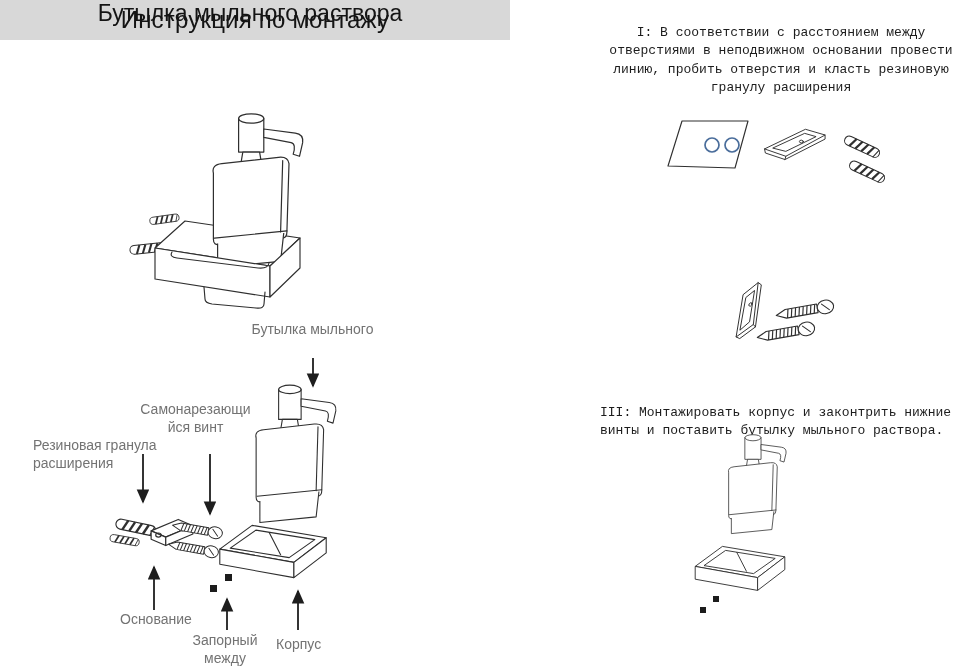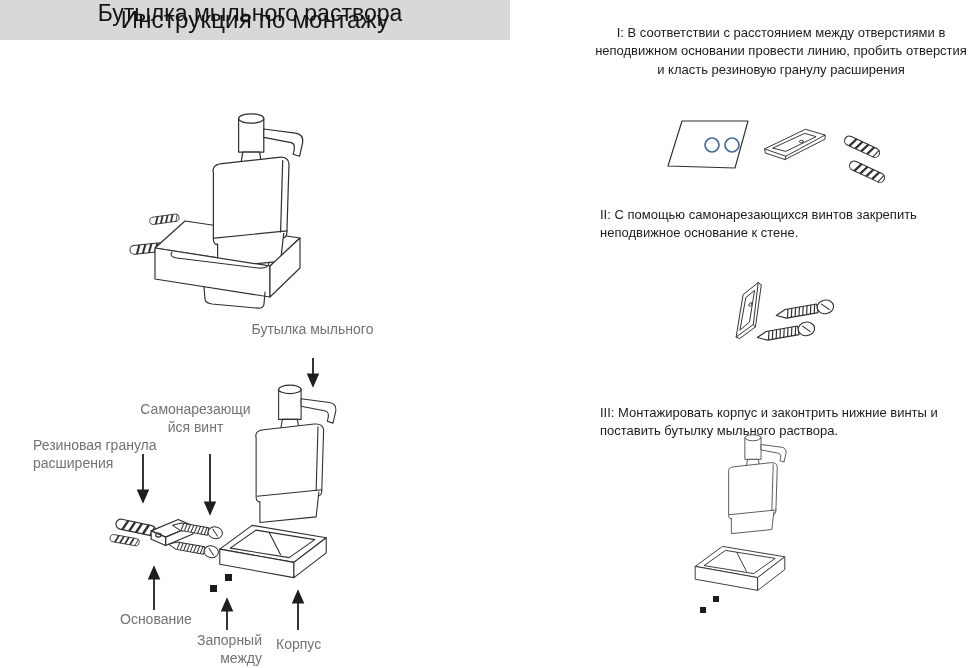--- a/index.html
+++ b/index.html
@@ -6,21 +6,21 @@
   .page{position:relative;width:970px;height:668px;background:#fff;overflow:hidden;
         font-family:"Liberation Sans",sans-serif;color:#1f1f1f;}
   .abs{position:absolute;}
   .header-bar{left:0;top:4;width:510px;height:40px;background:#d8d8d8;
               display:flex;align-items:center;justify-content:center;}
   .header-title{font-size:24px;color:#141414;letter-spacing:0.2px;}
   .product-title{left:0;top:57;width:500px;text-align:center;font-size:23px;color:#141414;}
   .lbl{font-size:14px;line-height:1.3;color:#737373;}
   .lbl .line{display:block;}
   .center{text-align:center;}
-  .step-text{font-size:13px;line-height:1.42;color:#1c1c1c;}
+  .step-text{font-size:13px;line-height:1.42;color:#1c1c1c;font-family:Liberation Mono, monospace;}
   svg{display:block;overflow:visible;}
   .fw{fill:#ffffff;stroke:#2f2f2f;stroke-width:1.15;stroke-linejoin:round;}
   .ln{fill:none;stroke:#2f2f2f;stroke-width:1.15;stroke-linejoin:round;stroke-linecap:round;}
   .arrow{stroke:#1e1e1e;stroke-width:1.8;fill:none;}
   .sq{fill:#1c1c1c;stroke:none;}
   .hatch{stroke:#2f2f2f;stroke-width:2.4;}
   .thread{stroke:#2f2f2f;stroke-width:1.2;}
 </style>
 </head>
 <body>
@@ -154,21 +154,21 @@
   </div>
   <div class="abs lbl center" style="left:133px;top:400px;width:125px;">
     <span class="line">Самонарезающи</span>
     <span class="line">йся винт</span>
   </div>
   <div class="abs lbl" style="left:33px;top:436px;width:150px;">
     <span class="line">Резиновая гранула</span>
     <span class="line">расширения</span>
   </div>
   <div class="abs lbl" style="left:120px;top:610px;">Основание</div>
-  <div class="abs lbl center" style="left:188px;top:631px;width:74px;text-align:right;">
+  <div class="abs lbl center" style="left:188px;top:631px;width:74px;">
     <span class="line">Запорный</span>
     <span class="line">между</span>
   </div>
   <div class="abs lbl" style="left:276px;top:635px;">Корпус</div>
 
   <div class="abs step-text center" style="left:592px;top:24px;width:378px;">I: В соответствии с расстоянием между отверстиями в неподвижном основании провести линию, пробить отверстия и класть резиновую гранулу расширения</div>
   <svg class="abs" style="left:642px;top:100px;" width="300" height="100" viewBox="0 0 300 100">
     <polygon class="fw" points="40,21 106,21 93,68 26,66"></polygon>
     <circle cx="70" cy="45" r="7" fill="#ffffff" stroke="#4a6d9b" stroke-width="1.7"></circle>
     <circle cx="90" cy="45" r="7" fill="#ffffff" stroke="#4a6d9b" stroke-width="1.7"></circle>
@@ -178,21 +178,20 @@
     <g>
       <g transform="translate(204,32) rotate(25)">
           <use href="#sym-anchor" width="42" height="13"></use>
         </g>
       <g transform="translate(209,57) rotate(25)">
           <use href="#sym-anchor" width="42" height="13"></use>
         </g>
     </g>
   </svg>
 
-  <div class="abs step-text" style="left:600px;top:206px;width:340px;">II: С помощью самонарезающихся винтов закрепить неподвижное основание к стене.</div>
   <svg class="abs" style="left:686px;top:256px;" width="210" height="118" viewBox="0 0 210 118">
     <g transform="translate(30,72) rotate(-55)">
       <use href="#sym-frame" width="64" height="34"></use>
     </g>
     <g>
       <g transform="translate(87,52) rotate(-10)">
           <use href="#sym-screw" width="62" height="16"></use>
         </g>
       <g transform="translate(68,74) rotate(-10)">
           <use href="#sym-screw" width="62" height="16"></use>

